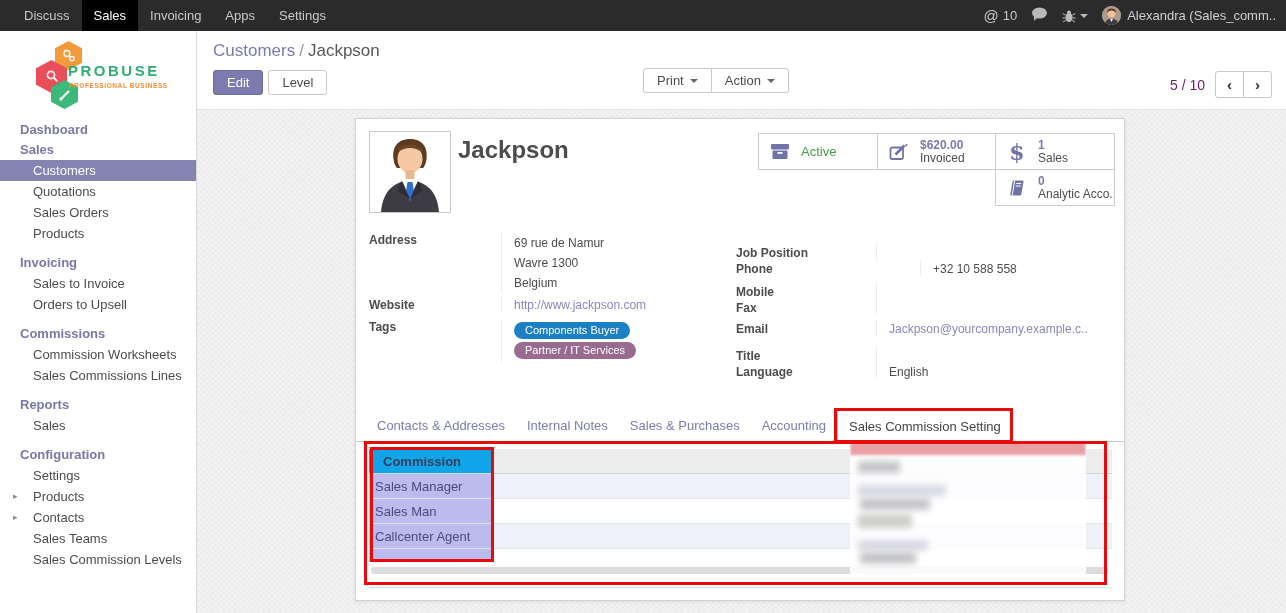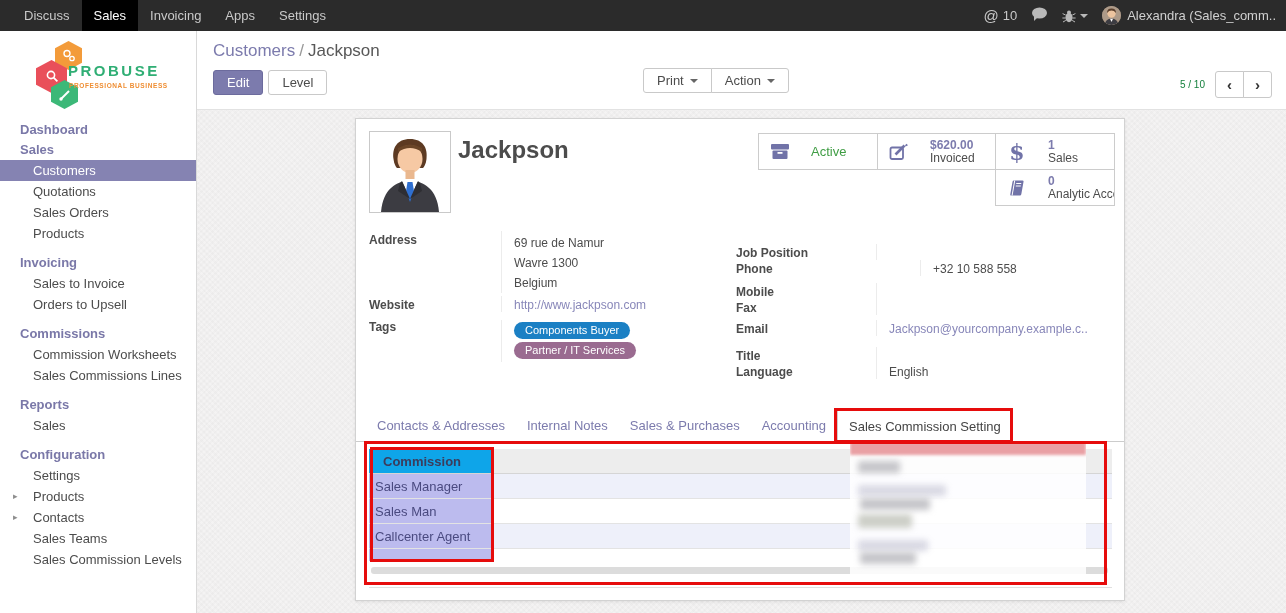--- a/index.html
+++ b/index.html
@@ -55,21 +55,21 @@
   .btn { font-size:13px; padding:4px 13px; border-radius:3px; border:1px solid #c9c9c9;
     background:#fff; color:#4c4c4c; cursor:pointer; font-family:inherit; }
   .btn-primary { background:#7c7bad; border-color:#6c6b9d; color:#fff; }
   .btn-group-center { position:absolute; left:433px; top:37px; display:flex; }
   .btn-group-center .btn { border-radius:0; margin-left:-1px; display:flex; align-items:center; gap:6px; }
   .btn-group-center .btn:first-child { border-radius:3px 0 0 3px; margin-left:13px; }
   .btn-group-center .btn:last-child { border-radius:0 3px 3px 0; }
   .btn .caret { display:inline-block; width:0; height:0; border-left:4px solid transparent;
     border-right:4px solid transparent; border-top:4px solid #666; }
   .pager { position:absolute; right:14px; top:40px; display:flex; align-items:center; gap:10px; }
-  .pager-count { font-size:10px; color:#15803d; }
+  .pager-count { font-size:14px; color:#701a75; }
   .pager-btns { display:flex; }
   .pager-btn { width:29px; height:27px; background:#fff; border:1px solid #c9c9c9;
     font-size:15px; font-weight:bold; color:#333; cursor:pointer; line-height:25px;
     text-align:center; }
   .pager-btn.prev { border-radius:3px 0 0 3px; }
   .pager-btn.next { border-radius:0 3px 3px 0; margin-left:-1px; }
 
   
   .canvas { flex:1; position:relative;
     background:
@@ -80,21 +80,21 @@
     border:1px solid #d2d2d2; box-shadow:0 1px 3px rgba(0,0,0,.08); }
 
   .avatar-box { position:absolute; left:13px; top:12px; width:82px; height:82px;
     background:#fff; border:1px solid #c9c9c9; }
   .partner-name { position:absolute; left:102px; top:17px; font-size:24px; font-weight:bold;
     color:#4c4c4c; }
 
   
   .stats { position:absolute; right:9px; top:14px; width:357px; height:72px; }
   .stat-btn { position:absolute; width:120px; height:37px; background:#fff; border:1px solid #ccc;
-    display:flex; align-items:center; padding-left:9px; gap:19px; cursor:pointer; }
+    display:flex; align-items:center; padding-left:9px; gap:9px; cursor:pointer; }
   .stat-icon { width:24px; display:flex; justify-content:center; align-items:center; flex-shrink:0; }
   .stat-text { font-size:12px; line-height:13px; color:#4c4c4c; white-space:nowrap; overflow:hidden; }
   .stat-value { color:#7c7bad; font-weight:bold; }
   .stat-green { color:#3f9d44; font-size:13px; }
   .dollar-glyph { font-size:22px; font-weight:bold; color:#7173a8; font-family:"DejaVu Serif", serif; }
 
   
   .fgroup { position:absolute; font-size:12px; color:#4c4c4c; }
   .fgroup-left { left:13px; top:112px; width:362px; }
   .fgroup-right { left:380px; top:125px; width:378px; }

